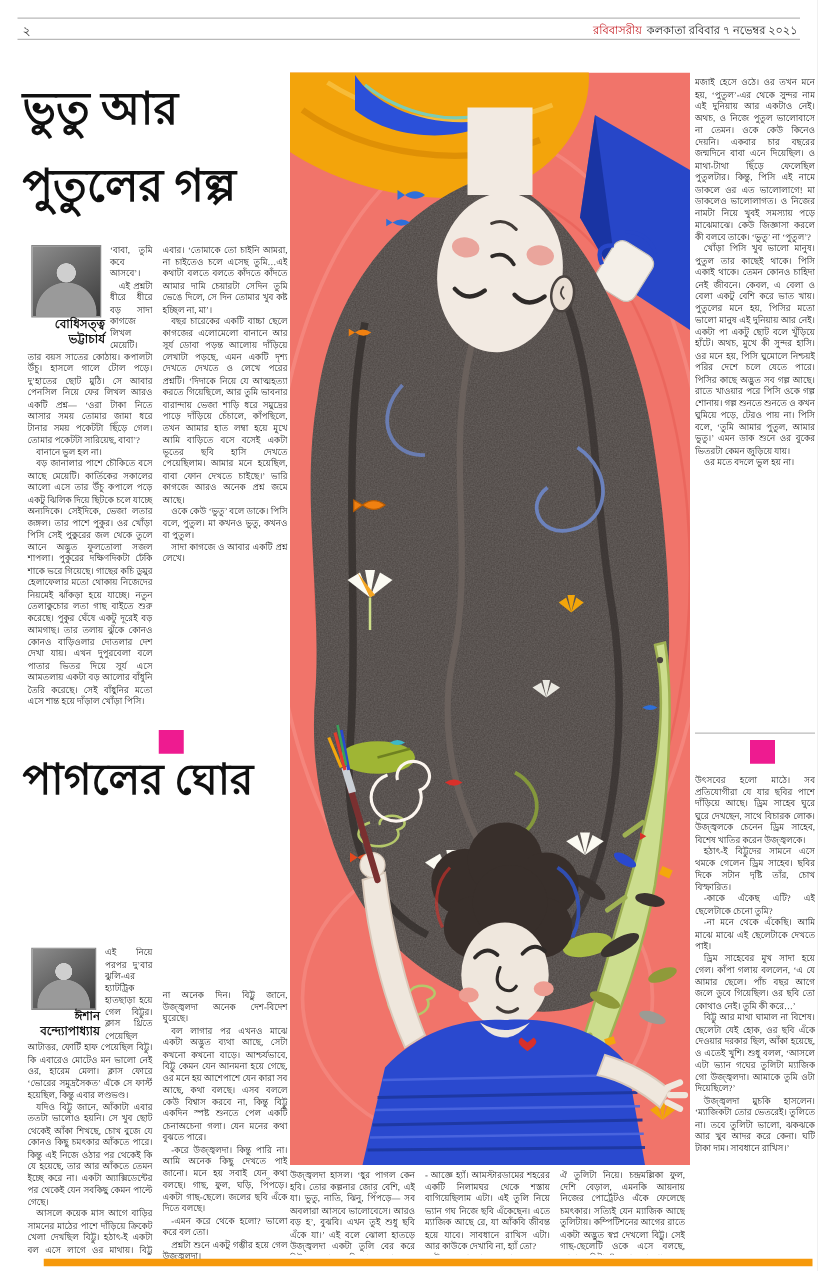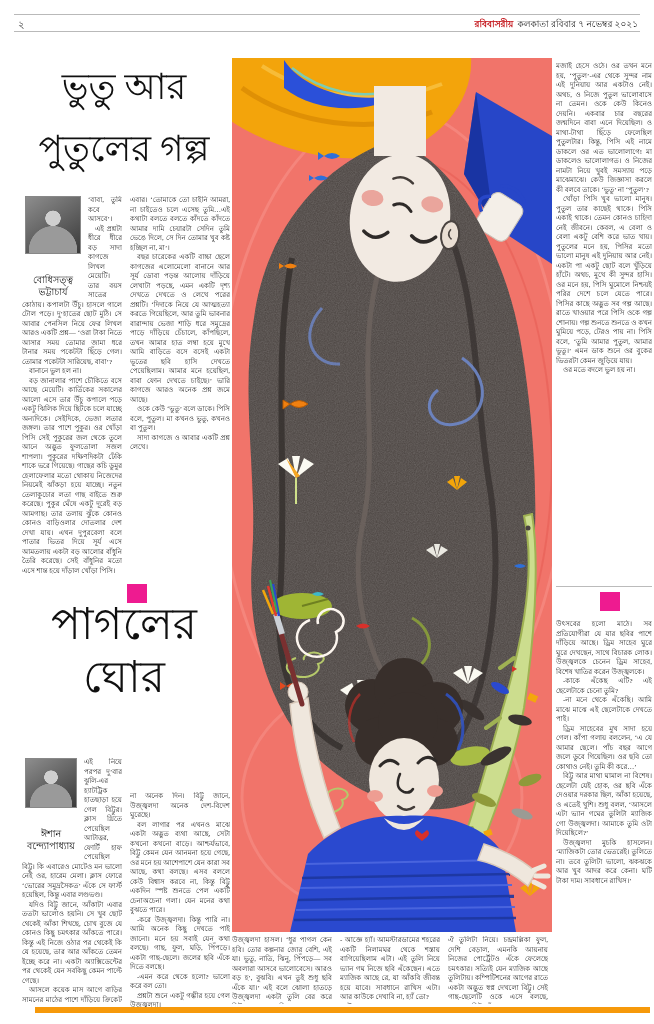--- a/index.html
+++ b/index.html
@@ -2,35 +2,35 @@
 <html lang="bn"><head>
 <meta charset="utf-8">
 <style>
   html,body{margin:0;padding:0;background:#e8e8e8;}
   .page{position:relative;width:654px;height:1024px;margin:0 auto;background:#ffffff;
         overflow:hidden;font-family:"Liberation Serif", serif;}
   .hairline{position:absolute;left:14px;width:626px;height:1px;background:#b9b9b9;}
   .hd-row{position:absolute;left:14px;top:16px;width:626px;height:14px;font-size:9px;color:#222;}
   .page-num{position:absolute;left:4px;top:1px;font-size:10px;color:#333;}
   .dateline{position:absolute;right:2px;top:1px;white-space:nowrap;}
-  .masthead{color:#c4161c;font-weight:bold;margin-right:4px;}
-  .headline{position:absolute;text-align:center;font-weight:normal;color:#101010;}
+  .masthead{color:#c4161c;font-weight:normal;margin-right:4px;}
+  .headline{position:absolute;text-align:left;font-weight:bold;color:#101010;}
   #headline1{left:18px;top:56px;width:212px;font-size:36px;line-height:62px;}
-  #headline2{left:18px;top:598px;width:212px;font-size:44px;line-height:53px;}
+  #headline2{left:18px;top:598px;width:212px;font-size:34px;line-height:53px;}
   .col{position:absolute;font-size:7px;line-height:9.5px;text-align:justify;overflow:hidden;color:#1d1d1d;}
   .para{margin:0;text-indent:7px;}
   .para.first{text-indent:0;}
   .byline-box{float:left;width:62px;margin:0 4px 2px 0;text-align:center;}
   .photo{width:56px;height:58px;margin:0 auto;
      background:
        radial-gradient(circle at 50% 38%, #cfcfcf 0 17%, rgba(0,0,0,0) 18%),
        radial-gradient(circle at 50% 95%, #9a9a9a 0 40%, rgba(0,0,0,0) 41%),
        linear-gradient(145deg,#8d8d8d 0%,#5f5f5f 55%,#3a3a3a 100%);
      border:1px solid #888;box-sizing:border-box;}
-  .author-name{font-size:9.5px;font-weight:normal;line-height:12px;color:#111;margin-top:20px;}
+  .author-name{font-size:9.5px;font-weight:bold;line-height:12px;color:#111;margin-top:0;text-align:right;}
   .pink-square{position:absolute;width:20px;height:19px;background:#ee1b90;}
   .rc-rule{position:absolute;left:556px;top:586px;width:96px;height:1px;background:#bbbbbb;}
   .bottom-bar{position:absolute;left:35px;top:1007px;width:615px;height:6px;background:#f6990b;}
   .illus{position:absolute;left:232px;top:58px;width:320px;height:874px;}
 </style>
 </head>
 <body>
 
 <div class="page">
 
@@ -296,20 +296,21 @@
 
   <div class="col" style="left:556px;top:62px;width:96px;height:518px">
       <p class="para first">মজাই হেসে ওঠে। ওর তখন মনে হয়, ‘পুতুল’-এর থেকে সুন্দর নাম এই দুনিয়ায় আর একটাও নেই। অথচ, ও নিজে পুতুল ভালোবাসে না তেমন। ওকে কেউ কিনেও দেয়নি। একবার চার বছরের জন্মদিনে বাবা এনে দিয়েছিল। ও মাথা-টাথা ছিঁড়ে ফেলেছিল পুতুলটার। কিন্তু, পিসি এই নামে ডাকলে ওর এত ভালোলাগে! মা ডাকলেও ভালোলাগত। ও নিজের নামটা নিয়ে খুবই সমস্যায় পড়ে মাঝেমাঝে। কেউ জিজ্ঞাসা করলে কী বলবে তাকে। ‘ভুতু’ না ‘পুতুল’?</p>
       <p class="para">খোঁড়া পিসি খুব ভালো মানুষ। পুতুল তার কাছেই থাকে। পিসি একাই থাকে। তেমন কোনও চাহিদা নেই জীবনে। কেবল, এ বেলা ও বেলা একটু বেশি করে ভাত খায়। পুতুলের মনে হয়, পিসির মতো ভালো মানুষ এই দুনিয়ায় আর নেই। একটা পা একটু ছোট বলে খুঁড়িয়ে হাঁটে। অথচ, মুখে কী সুন্দর হাসি। ওর মনে হয়, পিসি ঘুমোলে নিশ্চয়ই পরির দেশে চলে যেতে পারে। পিসির কাছে অদ্ভুত সব গল্প আছে। রাতে খাওয়ার পরে পিসি ওকে গল্প শোনায়। গল্প শুনতে শুনতে ও কখন ঘুমিয়ে পড়ে, টেরও পায় না। পিসি বলে, ‘তুমি আমার পুতুল, আমার ভুতু।’ এমন ডাক শুনে ওর বুকের ভিতরটা কেমন জুড়িয়ে যায়।</p>
       <p class="para">ওর মতে বদলে ভুল হয় না।</p>
     </div>
   <div class="rc-rule"></div>
   <div class="pink-square" style="left:600px;top:592px"></div>
   <div class="col" style="left:556px;top:620px;width:96px;height:384px">
       <p class="para first">উৎসবের হলো মাঠে। সব প্রতিযোগীরা যে যার ছবির পাশে দাঁড়িয়ে আছে। ড্রিম সাহেব ঘুরে ঘুরে দেখছেন, সাথে বিচারক লোক। উজ্জ্বলকে চেনেন ড্রিম সাহেব, বিশেষ খাতির করেন উজ্জ্বলকে।</p>
+      <p class="para">হঠাৎ-ই বিট্টুদের সামনে এসে থমকে গেলেন ড্রিম সাহেব। ছবির দিকে সটান দৃষ্টি তাঁর, চোখ বিস্ফারিত।</p>
       <p class="para">-কাকে এঁকেছ এটি? এই ছেলেটাকে চেনো তুমি?</p>
       <p class="para">-না মনে থেকে এঁকেছি। আমি মাঝে মাঝে এই ছেলেটাকে দেখতে পাই।</p>
       <p class="para">ড্রিম সাহেবের মুখ সাদা হয়ে গেল। কাঁপা গলায় বললেন, ‘এ যে আমার ছেলে। পাঁচ বছর আগে জলে ডুবে গিয়েছিল। ওর ছবি তো কোথাও নেই। তুমি কী করে…’</p>
       <p class="para">বিট্টু আর মাথা ঘামাল না বিশেষ। ছেলেটা যেই হোক, ওর ছবি এঁকে দেওয়ার দরকার ছিল, আঁকা হয়েছে, ও এতেই খুশি। শুধু বলল, ‘আসলে এটা ভ্যান গঘের তুলিটা ম্যাজিক গো উজ্জ্বলদা। আমাকে তুমি ওটা দিয়েছিলে?’</p>
       <p class="para">উজ্জ্বলদা মুচকি হাসলেন। ‘ম্যাজিকটা তোর ভেতরেই। তুলিতে না। তবে তুলিটা ভালো, ঝকঝকে আর খুব আদর করে কেনা। ঘটি টাকা দাম। সাবধানে রাখিস।’</p>
     </div>
 
   <div class="col" style="left:232px;top:936px;width:100px;height:68px">
       <p class="para first">উজ্জ্বলদা হাসল। ‘ধুর পাগল কেন হবি। তোর কল্পনার জোর বেশি, এই যা। ভুতু, নাতি, ঝিনু, পিঁপড়ে— সব অবলারা আসবে ভালোবেসে। আরও বড় হ’, বুঝবি। এখন তুই শুধু ছবি এঁকে যা।’ এই বলে ঝোলা হাতড়ে উজ্জ্বলদা একটা তুলি বের করে বিট্টুদের হাতে দিলো। বেশ বড়, কাঠের বাঁটওয়ালা তুলি। কারুকাজ তৈরি না হাতির দাঁতের, দেখে একটু অস্থির লাগে।</p>
     </div>

